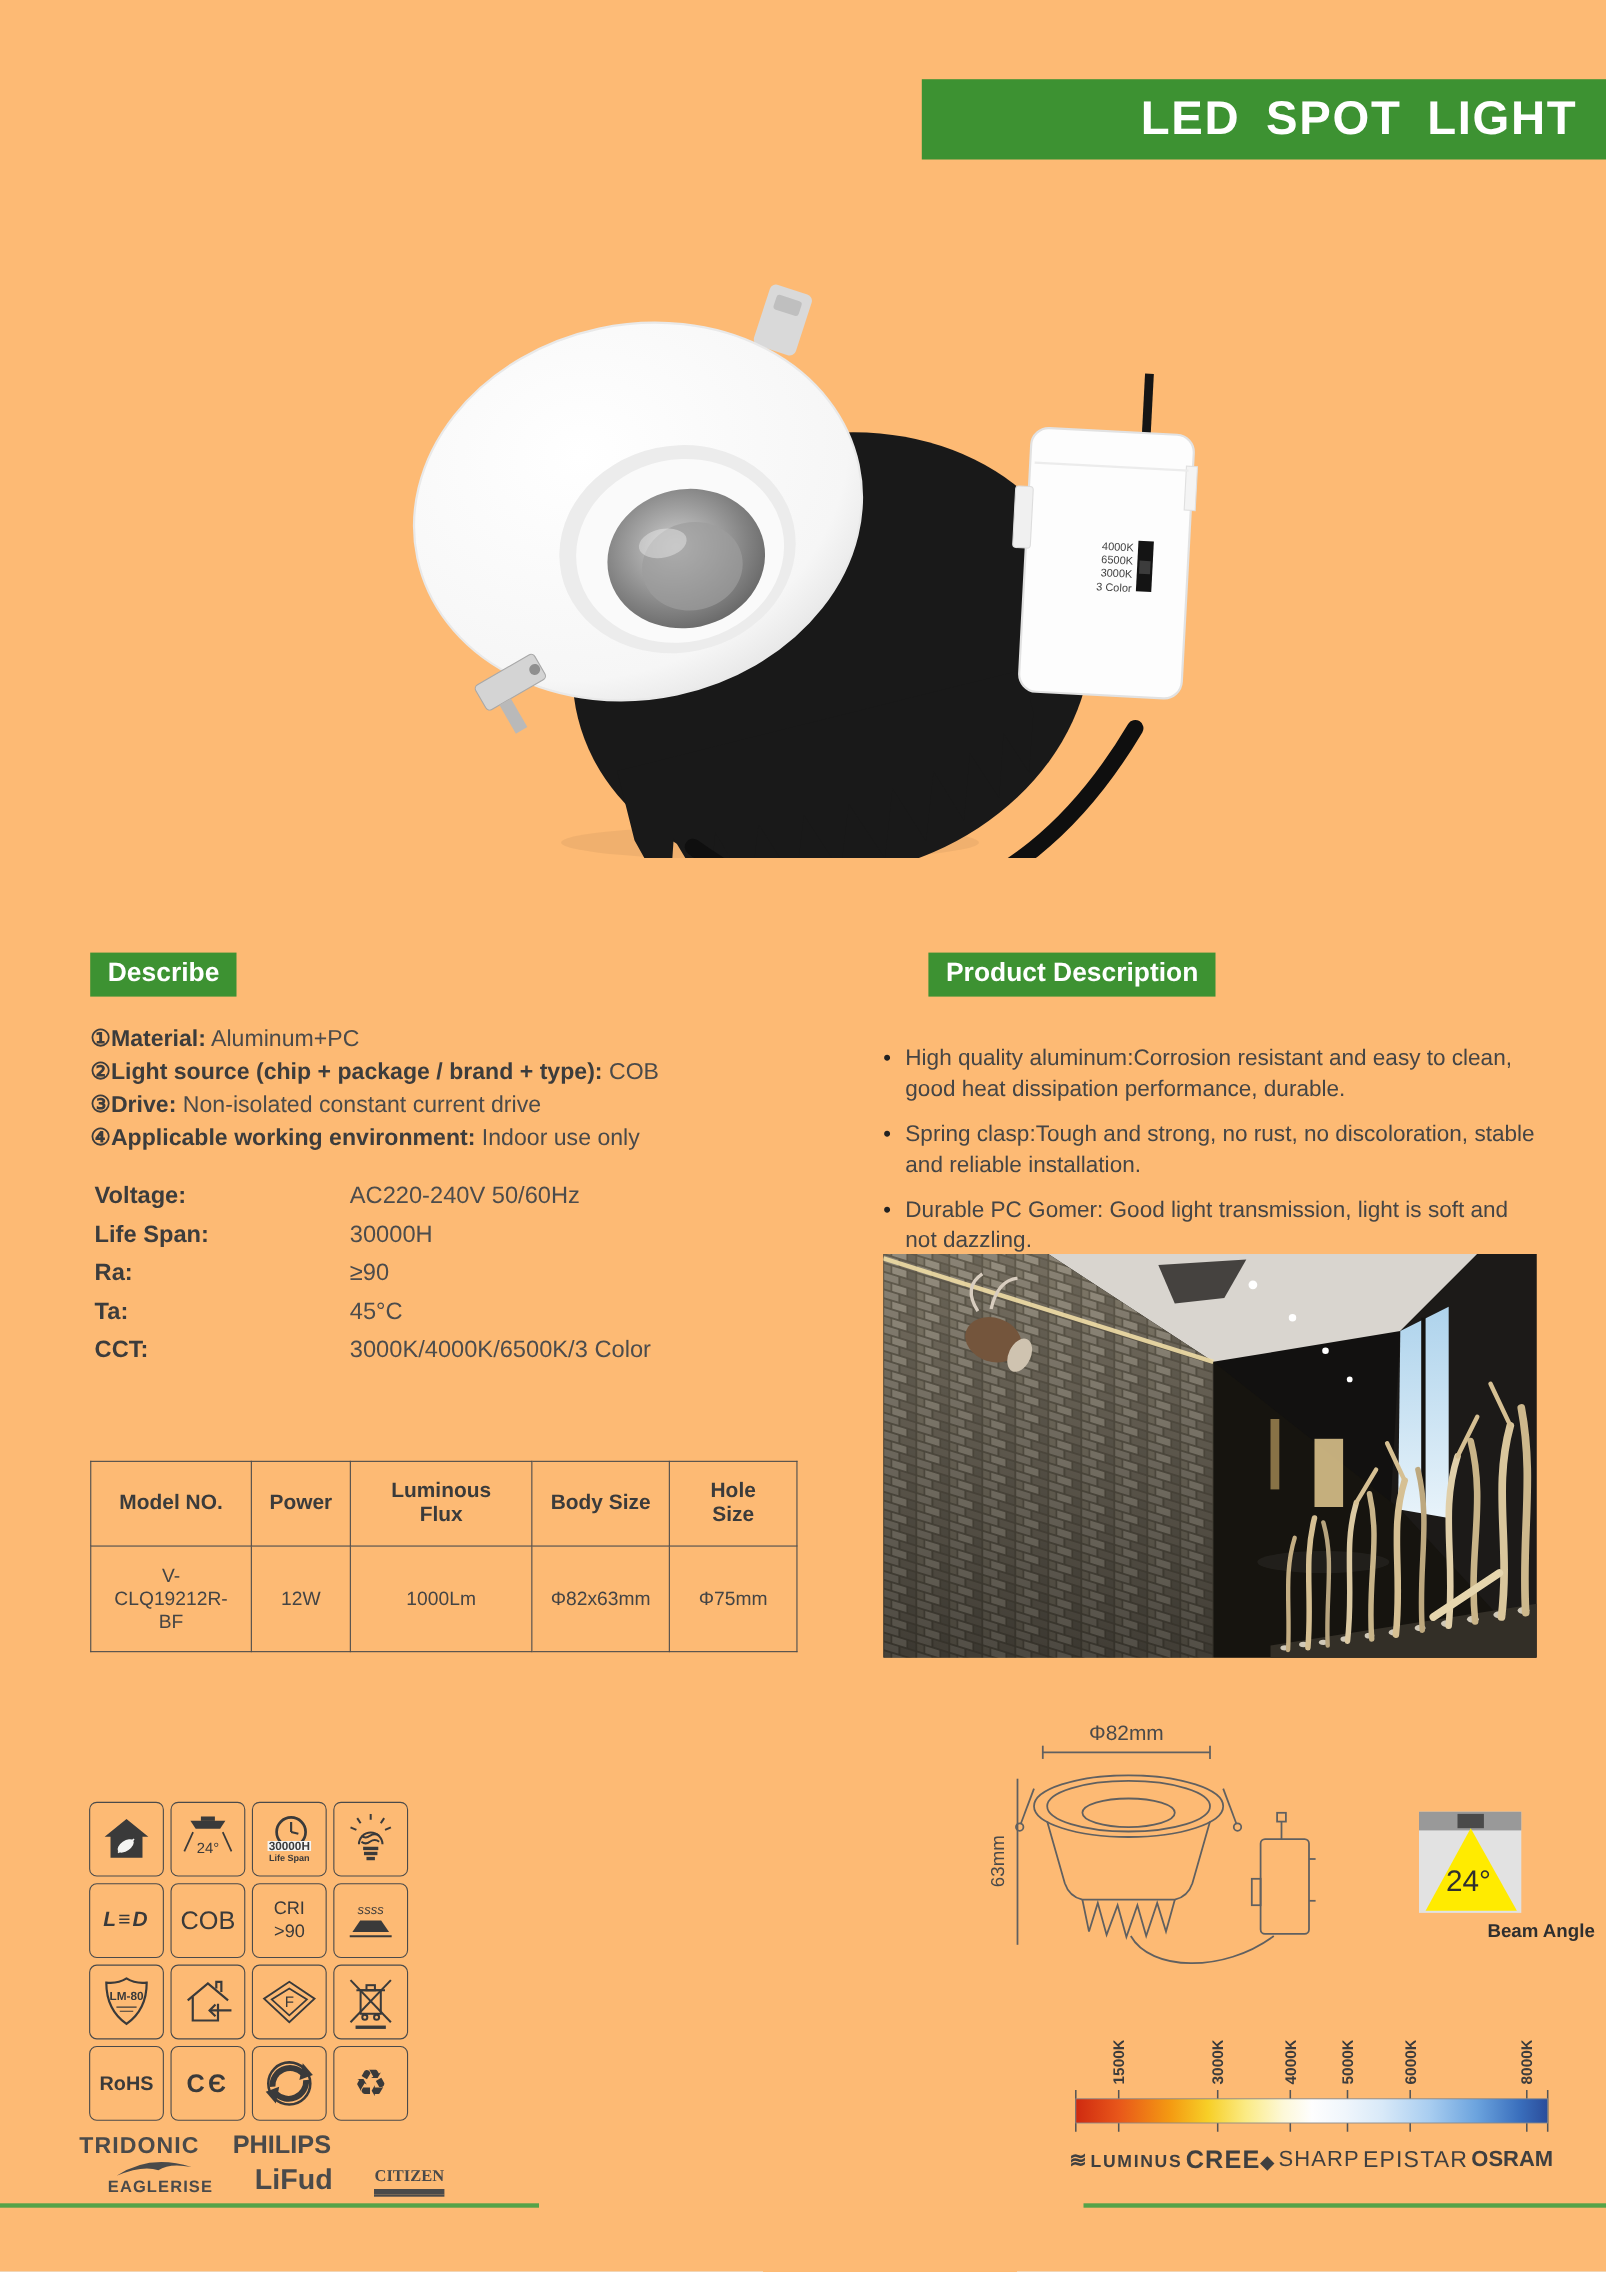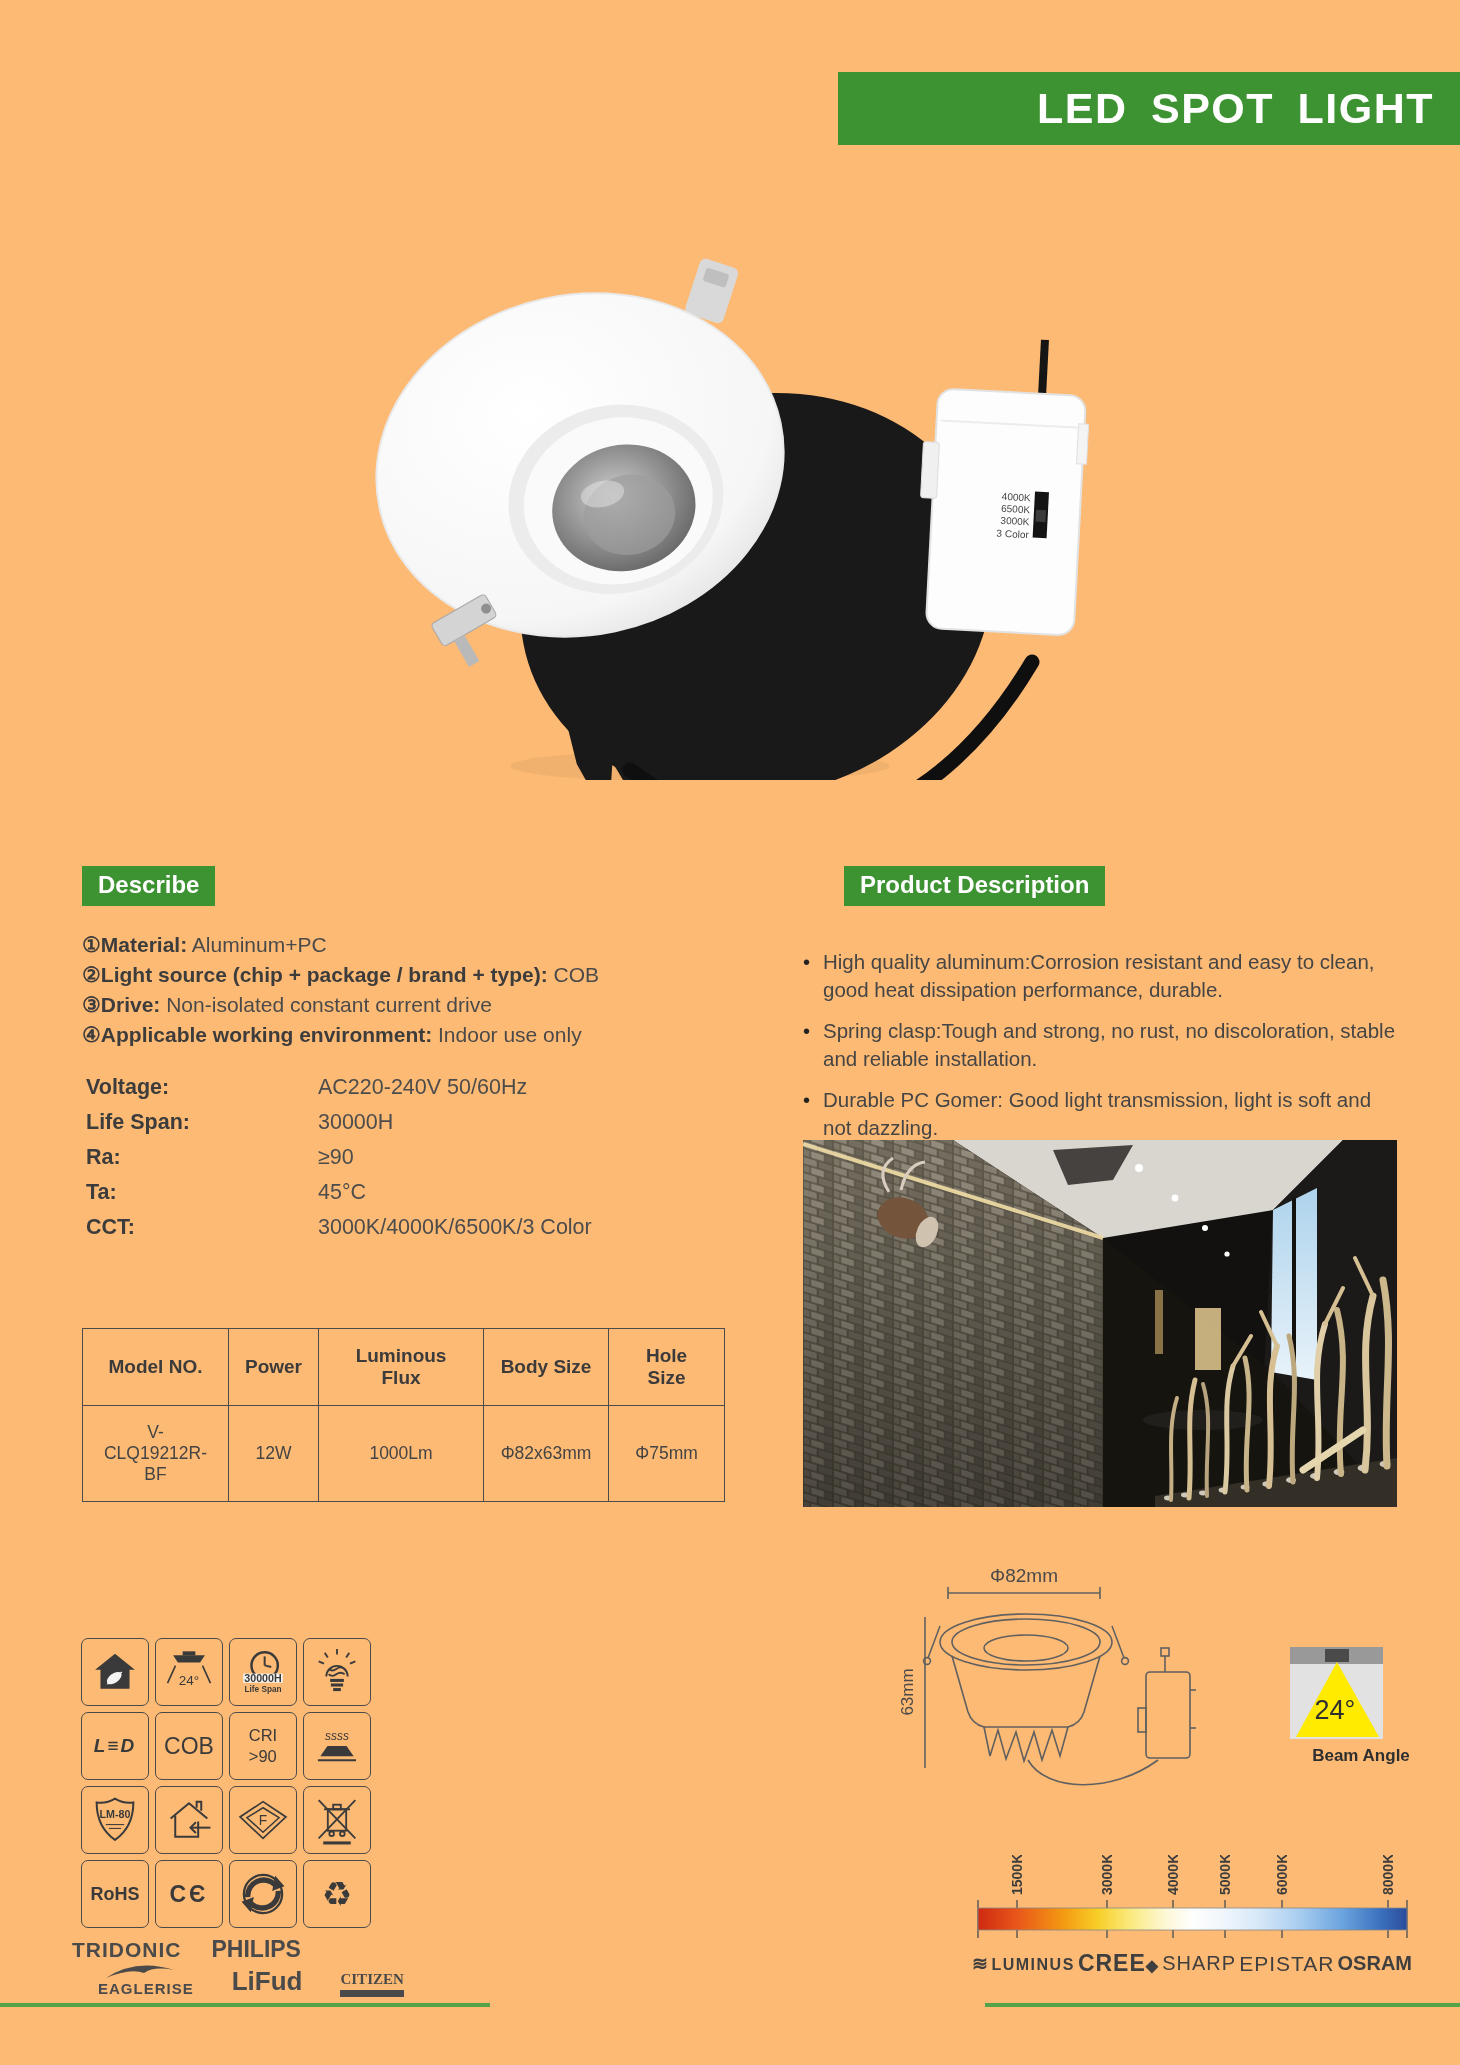--- a/index.html
+++ b/index.html
@@ -37,42 +37,42 @@
   .bullet .dot{width:20px;flex:0 0 20px;font-size:20px;color:#222;}
 
   
   .icon-grid{left:81px;top:1638px;display:grid;grid-template-columns:repeat(4,68px);
              grid-auto-rows:68px;gap:6px;}
   .cell{border:1.7px solid #4a4a4a;border-radius:7px;display:flex;flex-direction:column;
         align-items:center;justify-content:center;box-sizing:border-box;background:transparent;color:#3a3a3a;}
   .cell svg{display:block;}
   .t-led{font-size:19px;font-weight:800;font-style:italic;letter-spacing:2px;}
   .t-cob{font-size:23px;font-weight:500;}
-  .t-cri{font-size:16.5px;font-weight:500;line-height:21px;text-align:left;}
+  .t-cri{font-size:16.5px;font-weight:500;line-height:21px;text-align:right;}
   .t-rohs{font-size:18px;font-weight:700;}
   .t-ce{font-size:23px;font-weight:600;letter-spacing:3px;}
   .t-recy{font-size:34px;line-height:34px;}
 
   
   .brands1{left:72px;top:1936px;display:flex;gap:30px;align-items:baseline;color:#4a4a4a;}
   .b-tridonic{font-size:21px;font-weight:800;letter-spacing:1px;}
   .b-philips{font-size:23px;font-weight:800;}
   .brands2{left:98px;top:1966px;display:flex;gap:38px;align-items:flex-end;color:#4a4a4a;}
   .b-eagle{font-size:15px;font-weight:600;letter-spacing:1px;position:relative;padding-top:14px;}
   .b-eagle svg{position:absolute;top:-2px;left:6px;}
   .b-lifud{font-size:26px;font-weight:800;}
   .b-citizen{font-size:15px;font-weight:700;font-family:"Liberation Serif",serif;
              border-bottom:2px solid #4a4a4a;line-height:17px;}
   .b-citizen .strip{height:5px;background:#4a4a4a;margin-top:2px;}
 
   
   .footline{top:2003px;height:4px;background:#55a348;}
 
   
-  .beam-label{left:1305px;top:1746px;width:112px;text-align:center;font-size:17px;font-weight:700;color:#2f2f2f;}
+  .beam-label{left:1345px;top:1746px;width:112px;text-align:center;font-size:17px;font-weight:700;color:#2f2f2f;}
 
   
   .brands-r{left:972px;top:1950px;width:440px;display:flex;justify-content:space-between;
             align-items:center;color:#3f3f3f;}
   .r-luminus{font-size:16px;font-weight:700;letter-spacing:1.5px;}
   .r-luminus .sw{font-size:19px;margin-right:2px;}
   .r-cree{font-size:23px;font-weight:800;letter-spacing:1px;}
   .r-cree .dia{font-size:16px;}
   .r-sharp{font-size:20px;font-weight:400;letter-spacing:1px;}
   .r-epistar{font-size:21px;font-weight:500;letter-spacing:1px;}

